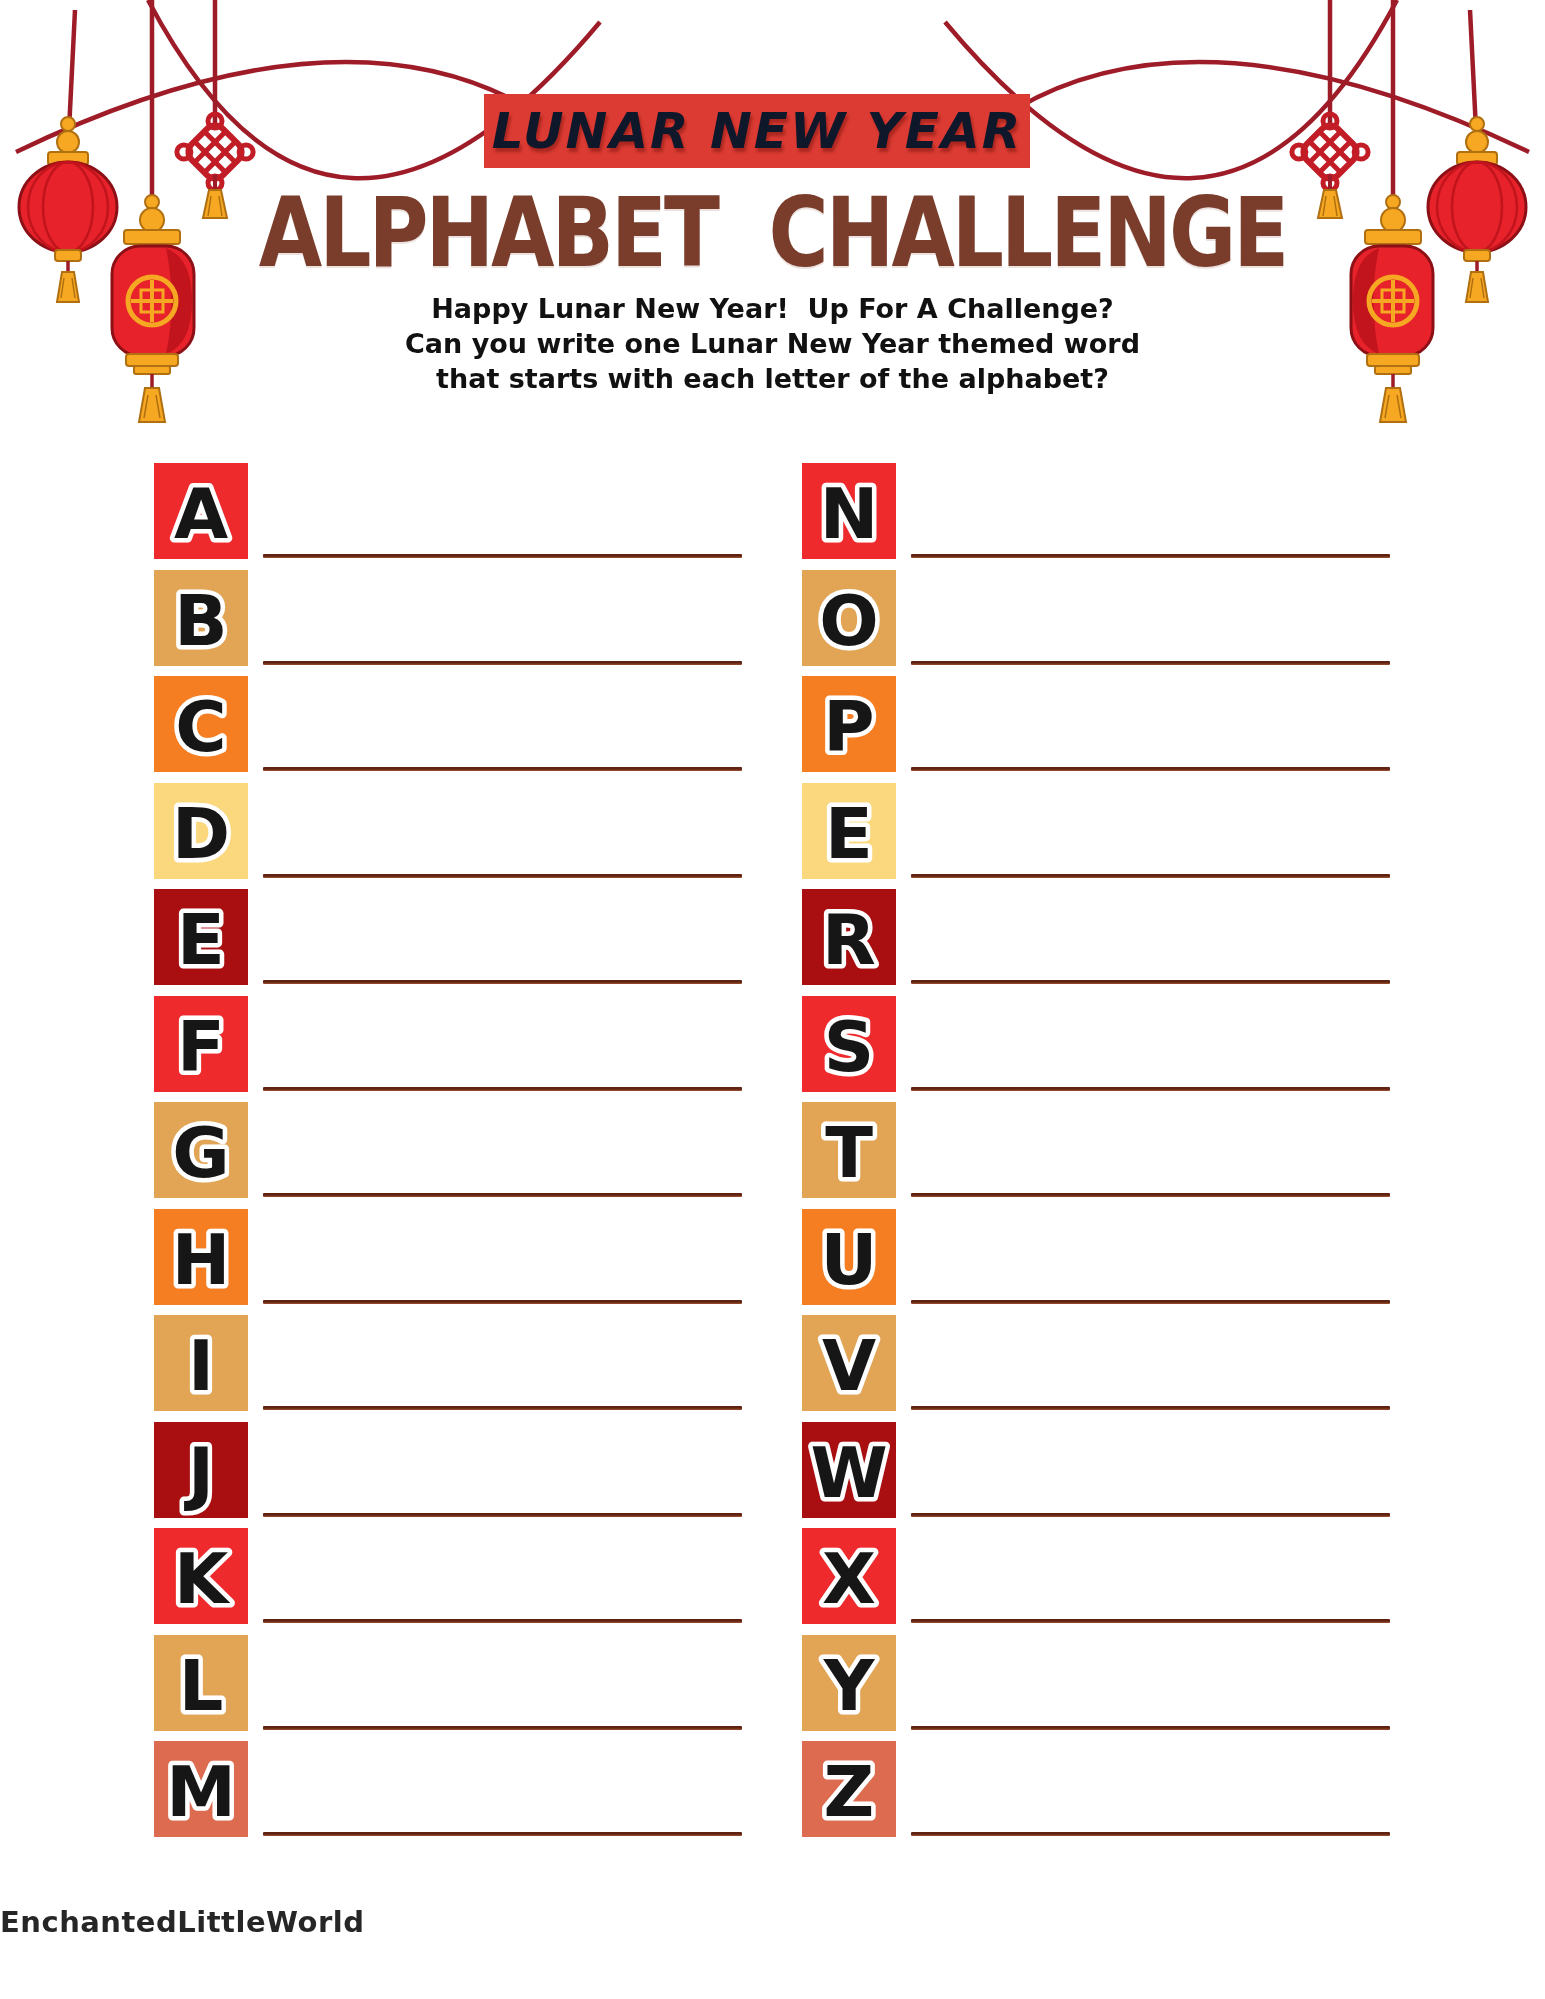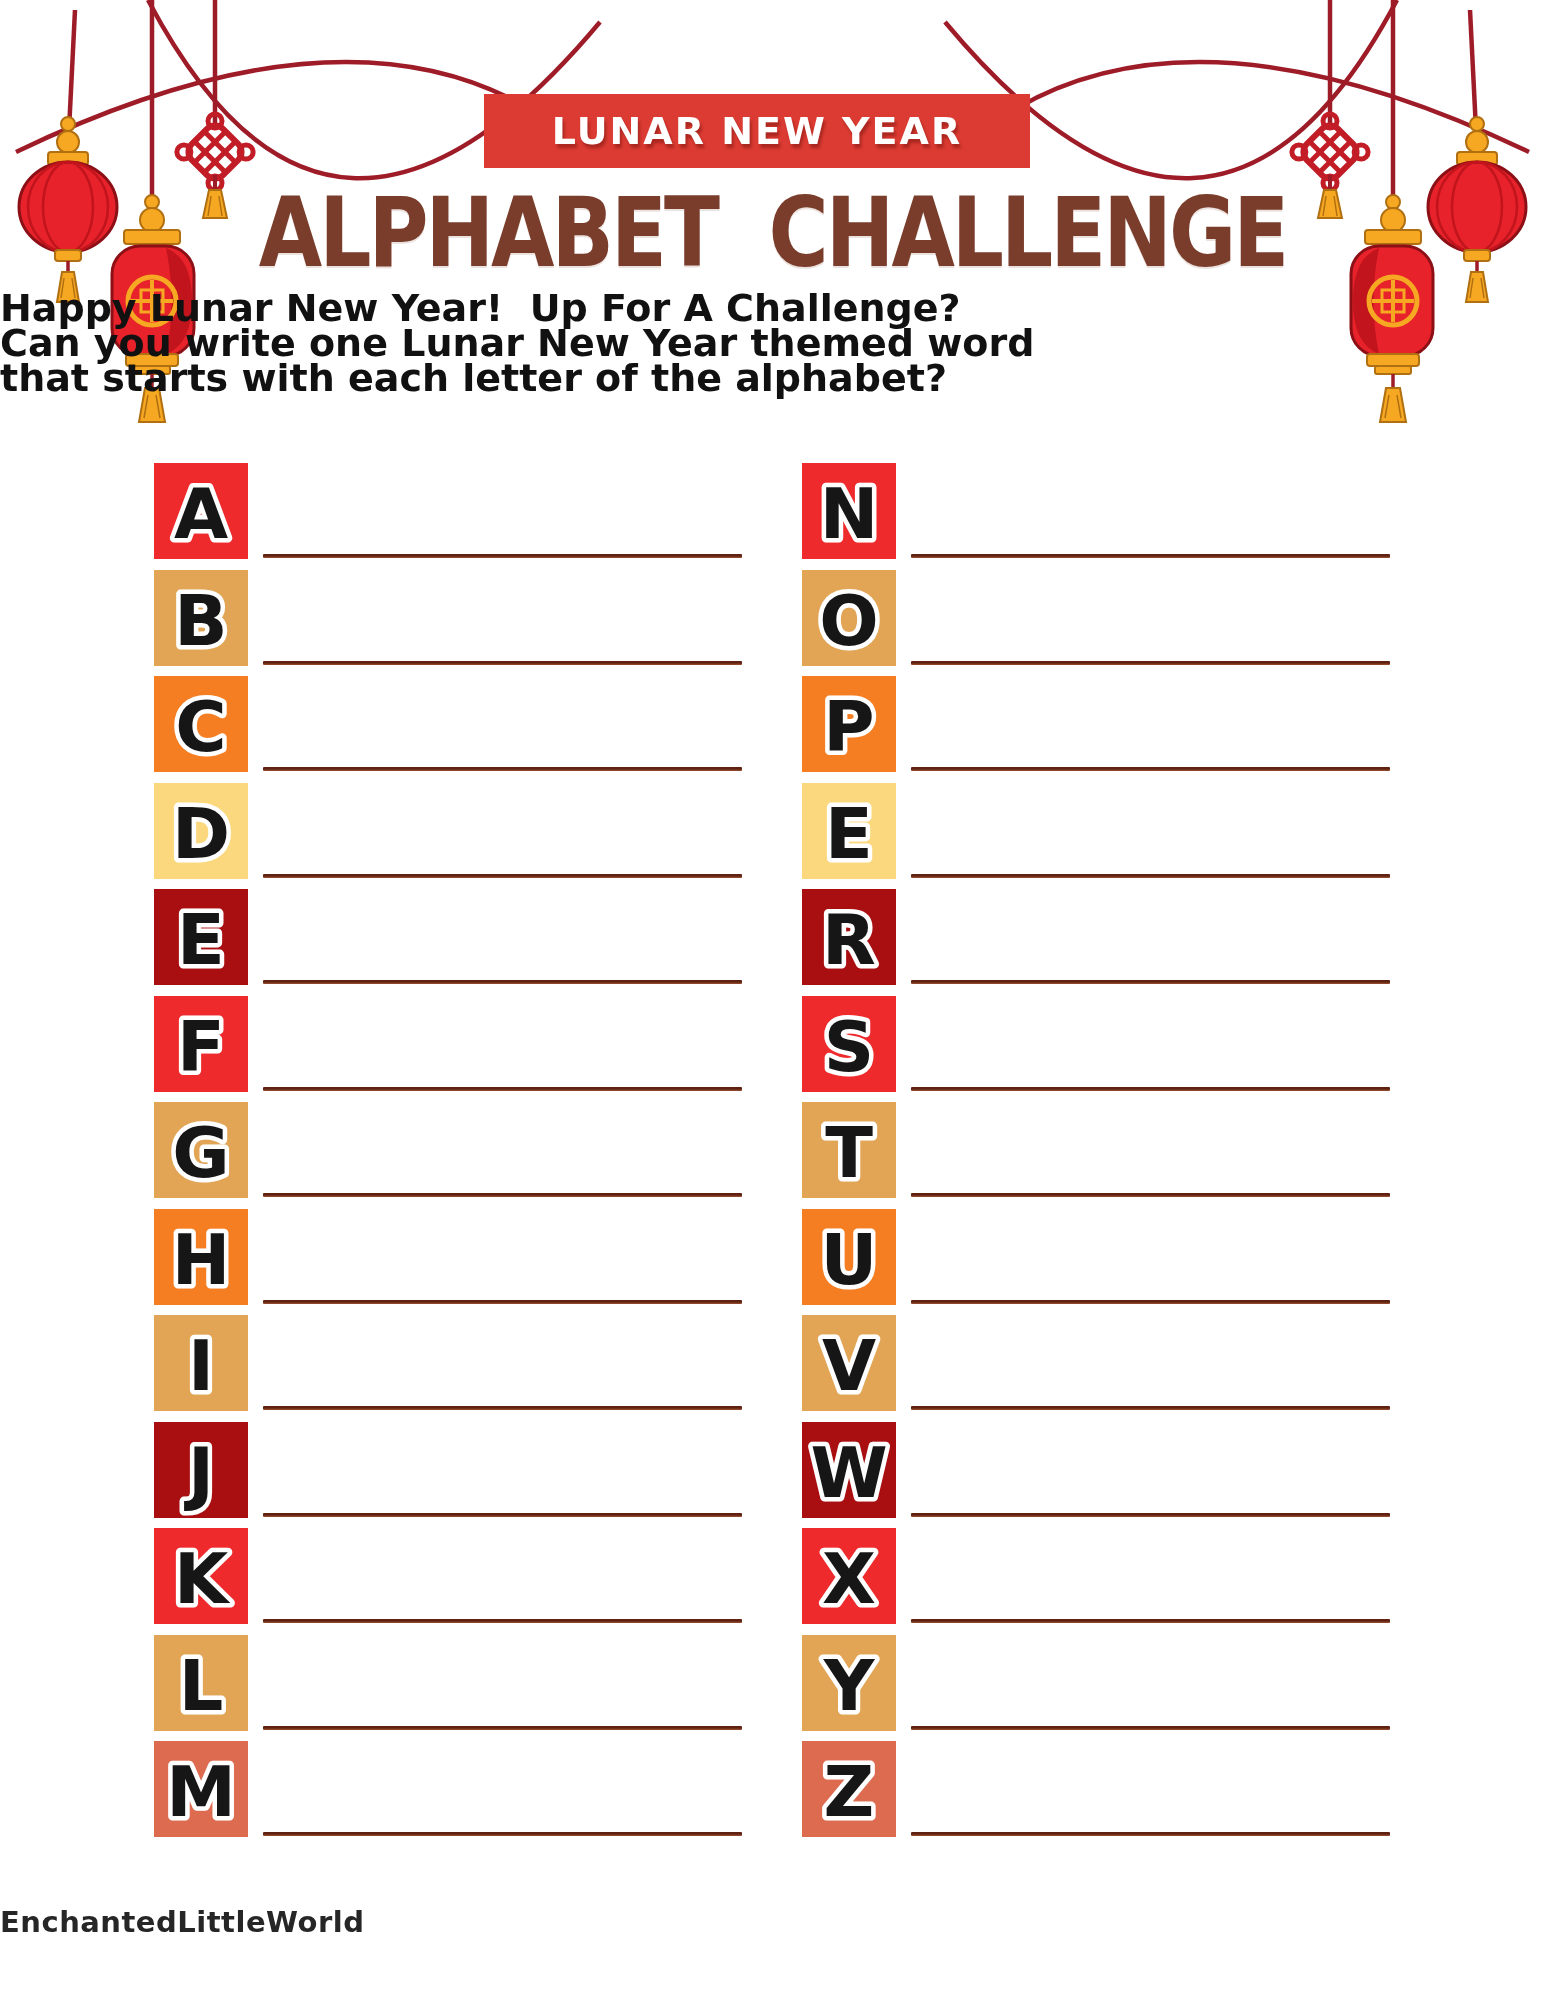--- a/index.html
+++ b/index.html
@@ -12,37 +12,38 @@
   }
 
   
   .banner{
     position:absolute;left:484px;top:94px;width:546px;height:74px;
     background:var(--banner-bg);
     display:flex;align-items:center;justify-content:center;
     z-index:5;
   }
   .banner-text{
-    color:#ffffff;font-size:38px;font-weight:bold;letter-spacing:2px;
+    color:#0f172a;font-size:50px;font-weight:bold;letter-spacing:2px;
     text-shadow:2px 4px 3px rgba(110,15,12,.45);
     white-space:nowrap;
+    font-style:italic;
   }
   .title{
     position:absolute;left:0;top:176px;width:100%;
     text-align:center;
     font-size:82px;font-weight:bold;letter-spacing:-3px;word-spacing:26px;
     color:var(--title-brown);
     transform:scaleY(1.18);transform-origin:top center;
     white-space:nowrap;z-index:4;
     text-shadow:0 2px 0 rgba(122,61,43,.15);
   }
   .subtitle{
     position:absolute;left:0;top:291px;width:100%;
-    color:var(--text-black);
-    font-size:38px;font-weight:bold;line-height:35px;
+    text-align:center;color:var(--text-black);
+    font-size:27px;font-weight:bold;line-height:35px;
     z-index:4;
   }
   .subtitle div{white-space:pre-wrap;}
 
   
   .letter-column{position:absolute;top:463px;width:590px;}
   .letter-column.left{left:154px;}
   .letter-column.right{left:802px;}
   .tile-row{position:relative;height:96px;margin-bottom:10.5px;}
   .tile{

